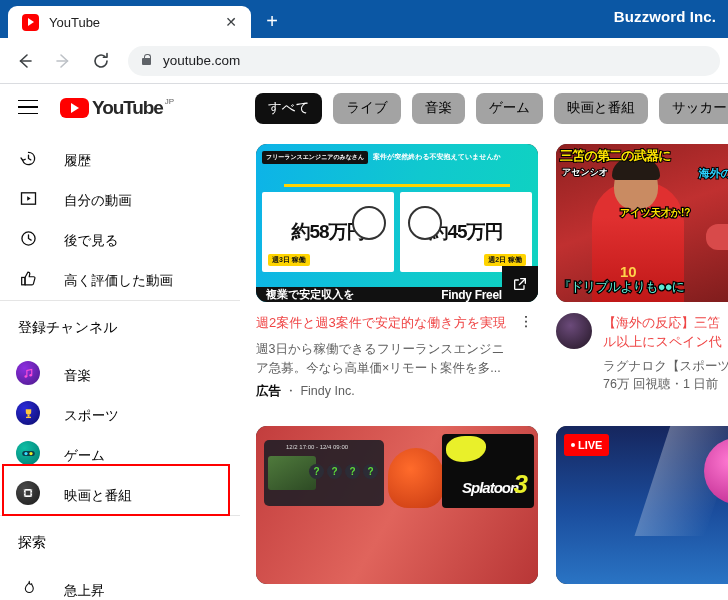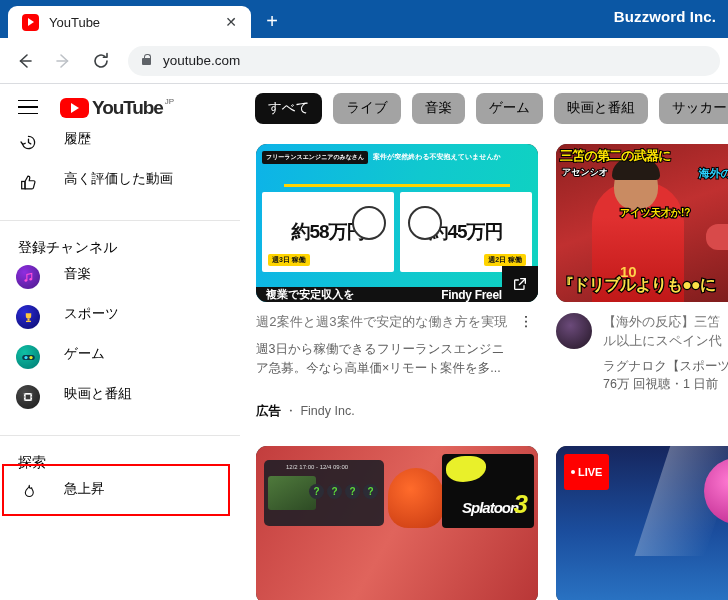--- a/index.html
+++ b/index.html
@@ -116,21 +116,21 @@
     border-top: 5px solid transparent;
     border-bottom: 5px solid transparent;
   }
   .yt-word {
     font-size: 19px; font-weight: bold; color: #282828;
     letter-spacing: -1.1px; margin-left: 3px; line-height: 21px;
   }
   .yt-cc { font-size: 8px; color: #606060; margin-left: 2px; margin-top: 0px; }
 
   .sb-item {
-    display: flex; align-items: flex-start; height: 40px; padding-left: 16px;
+    display: flex; align-items: flex-end; height: 40px; padding-left: 16px;
     cursor: pointer;
   }
   .sb-icon {
     width: 24px; height: 24px; flex: none;
     display: flex; align-items: center; justify-content: center;
   }
   .sb-label {
     margin-left: 24px; font-size: 13.5px; color: #030303; white-space: nowrap;
   }
   .sb-sep { height: 1px; background: #e5e5e5; margin: 10px 0 10px 0; }
@@ -279,22 +279,22 @@
     font-weight: bold; -webkit-text-stroke: 2px #000; paint-order: stroke fill;
     white-space: nowrap;
     text-align: center;
   }
   .soc-t4 {
     position: absolute; top: 62px; left: 64px; color: #ffe400; font-size: 10px;
     font-weight: bold; -webkit-text-stroke: 2.5px #000; paint-order: stroke fill;
     white-space: nowrap;
   }
   .soc-t5 {
-    position: absolute; bottom: 6px; left: 2px; color: #fde047; font-size: 16px;
-    font-weight: bold; letter-spacing: -.8px;
+    position: absolute; bottom: 6px; left: 2px; color: #5eead4; font-size: 13px;
+    font-weight: normal; letter-spacing: -.8px;
     -webkit-text-stroke: 2.5px #000; paint-order: stroke fill; white-space: nowrap;
   }
 
   
   .spl-bg { position: absolute; inset: 0; background: linear-gradient(120deg,#c23d3d,#e0645c 50%,#b83636); }
   .spl-panel {
     position: absolute; left: 8px; top: 14px; width: 120px; height: 66px;
     background: rgba(30,30,38,.88); border-radius: 5px;
   }
   .spl-date {
@@ -344,44 +344,43 @@
     background: linear-gradient(100deg, rgba(255,255,255,.32), rgba(255,255,255,0));
     transform: skewX(-18deg);
   }
   .live-orb {
     position: absolute; right: -14px; top: 12px; width: 66px; height: 66px;
     border-radius: 50%;
     background: radial-gradient(circle at 40% 35%, #ff79d2, #b51f86);
   }
   .live-badge {
     position: absolute; left: 8px; top: 8px; background: #ff0000; color: #fff;
-    font-size: 11px; font-weight: bold; padding: 12px 7px; border-radius: 3px;
+    font-size: 11px; font-weight: bold; padding: 5px 7px; border-radius: 3px;
     display: flex; align-items: center; gap: 3px;
   }
   .live-dot { width: 4px; height: 4px; border-radius: 50%; background: #fff; }
 
   
   .meta { display: flex; margin-top: 11px; }
   .ch-av {
     width: 36px; height: 36px; border-radius: 50%; flex: none; margin-right: 11px;
     background: radial-gradient(circle at 40% 35%, #6b4a7a, #231624);
   }
   .meta-txt { flex: 1; min-width: 0; }
   .v-title {
-    font-size: 13px; color: #737373; font-weight: normal; line-height: 19px;
+    font-size: 13px; color: #ef4444; font-weight: normal; line-height: 19px;
     display: -webkit-box; -webkit-line-clamp: 2; -webkit-box-orient: vertical;
     overflow: hidden;
-    font-family: Liberation Mono, monospace;
   }
   .v-desc {
     font-size: 12.5px; color: #606060; line-height: 19px; margin-top: 8px;
     display: -webkit-box; -webkit-line-clamp: 2; -webkit-box-orient: vertical;
     overflow: hidden;
   }
-  .v-sub { font-size: 12.5px; color: #606060; line-height: 18px; margin-top: 24px; }
+  .v-sub { font-size: 12.5px; color: #606060; line-height: 18px; margin-top: 4px; }
   .v-sub b { color: #0f0f0f; font-weight: bold; }
   .v-chan { font-size: 12.5px; color: #606060; line-height: 18px; margin-top: 6px;
             white-space: nowrap; overflow: hidden; }
   .v-stats { font-size: 12.5px; color: #606060; line-height: 18px; white-space: nowrap; }
   .kebab {
     width: 24px; flex: none; text-align: center; color: #0f0f0f;
     font-size: 14px; letter-spacing: 0; line-height: 17px;
   }
 </style>
 </head>
@@ -445,21 +444,39 @@
         <div class="sb-icon">
           <svg width="21" height="21" viewBox="0 0 24 24" aria-hidden="true">
             <path d="M12 5a7 7 0 1 1-6.7 9" stroke="#0f0f0f" stroke-width="1.5" fill="none" stroke-linecap="round"></path>
             <path d="M5.3 14 L3.4 11.4 M5.3 14 L8.2 12.9" stroke="#0f0f0f" stroke-width="1.5" fill="none" stroke-linecap="round"></path>
             <path d="M12 8.2 V12 L14.6 13.6" stroke="#0f0f0f" stroke-width="1.5" fill="none" stroke-linecap="round"></path>
           </svg>
         </div>
         <div class="sb-label">履歴</div>
       </div>
 
-
+      <div class="sb-item">
+        <div class="sb-icon">
+          <svg width="21" height="21" viewBox="0 0 24 24" aria-hidden="true">
+            <rect x="4" y="5.5" width="16" height="13" stroke="#0f0f0f" stroke-width="1.5" fill="none"></rect>
+            <path d="M10.5 9.3 L14.5 12 L10.5 14.7 Z" fill="#0f0f0f"></path>
+          </svg>
+        </div>
+        <div class="sb-label">自分の動画</div>
+      </div>
+
+      <div class="sb-item">
+        <div class="sb-icon">
+          <svg width="21" height="21" viewBox="0 0 24 24" aria-hidden="true">
+            <circle cx="12" cy="12" r="7.5" stroke="#0f0f0f" stroke-width="1.5" fill="none"></circle>
+            <path d="M12 7.8 V12 L15 13.8" stroke="#0f0f0f" stroke-width="1.5" fill="none" stroke-linecap="round"></path>
+          </svg>
+        </div>
+        <div class="sb-label">後で見る</div>
+      </div>
 
       <div class="sb-item">
         <div class="sb-icon">
           <svg width="21" height="21" viewBox="0 0 24 24" aria-hidden="true">
             <path d="M8 10.8 L11.4 4.6 c1.6 0 2.3 1 2 2.4 L12.8 10 h5.1 c1.1 0 1.7 .9 1.4 1.9 l-1.7 6.2 c-.2 .7 -.8 1.1 -1.6 1.1 H8 Z" stroke="#0f0f0f" stroke-width="1.4" fill="none" stroke-linejoin="round"></path>
             <rect x="4.2" y="10.8" width="3.8" height="8.4" stroke="#0f0f0f" stroke-width="1.4" fill="none"></rect>
           </svg>
         </div>
         <div class="sb-label">高く評価した動画</div>
       </div>

